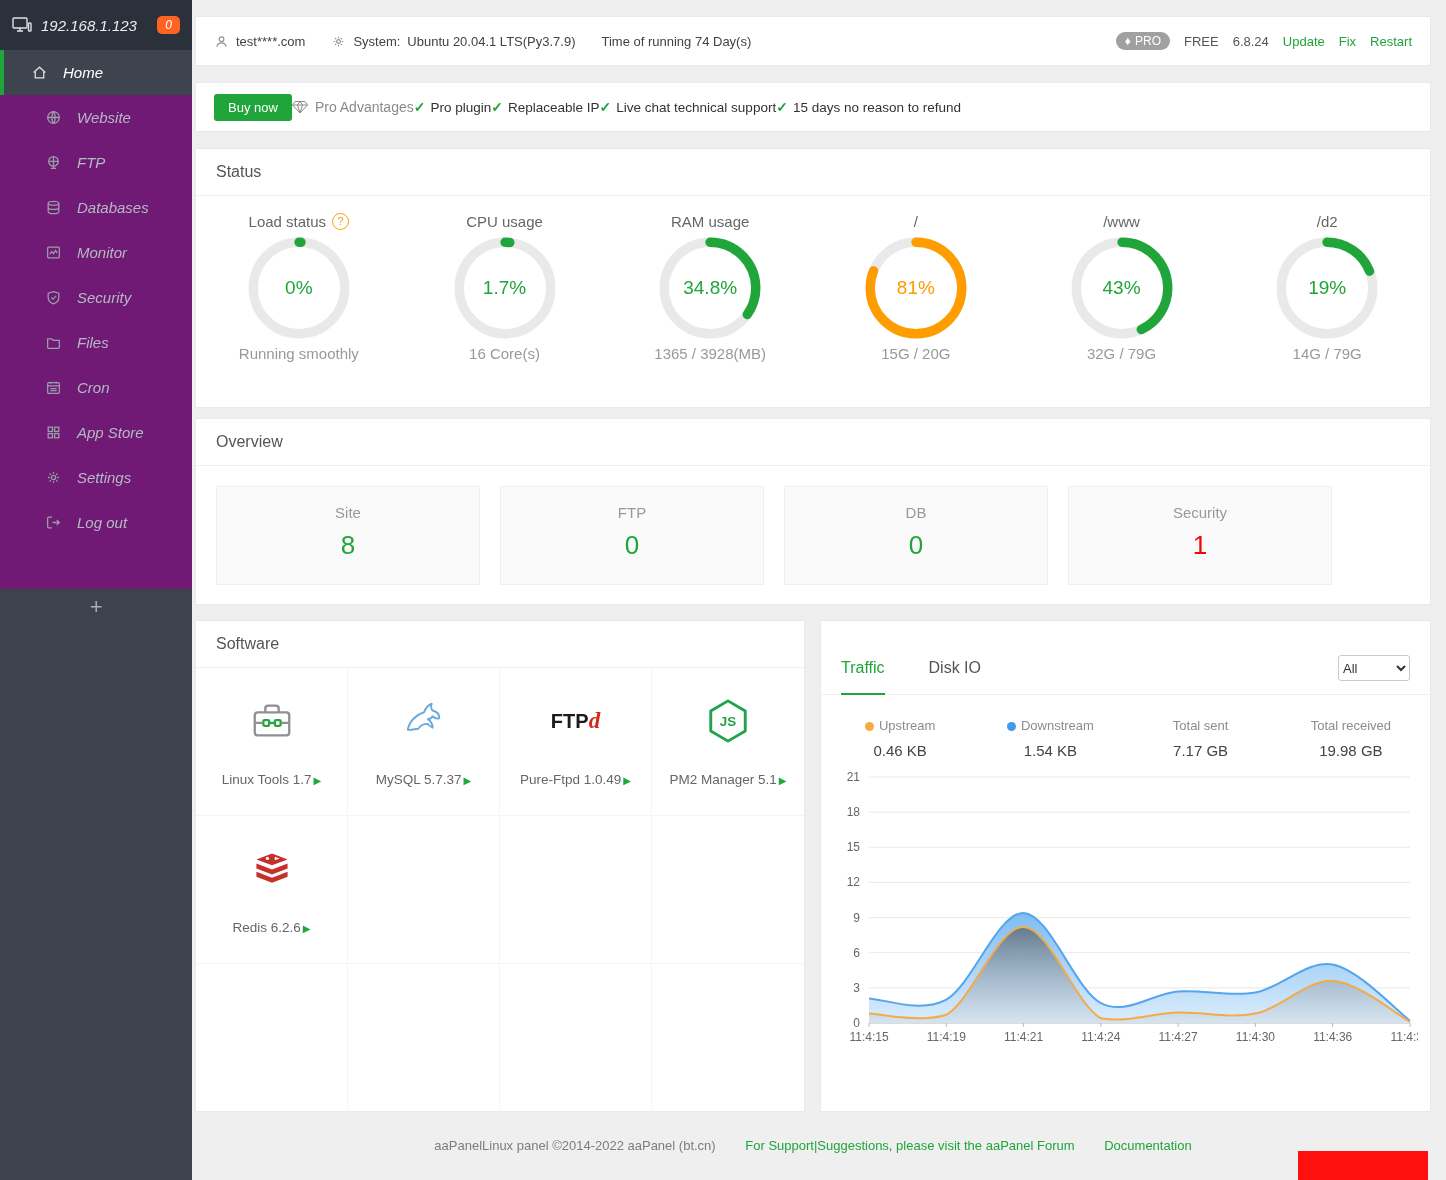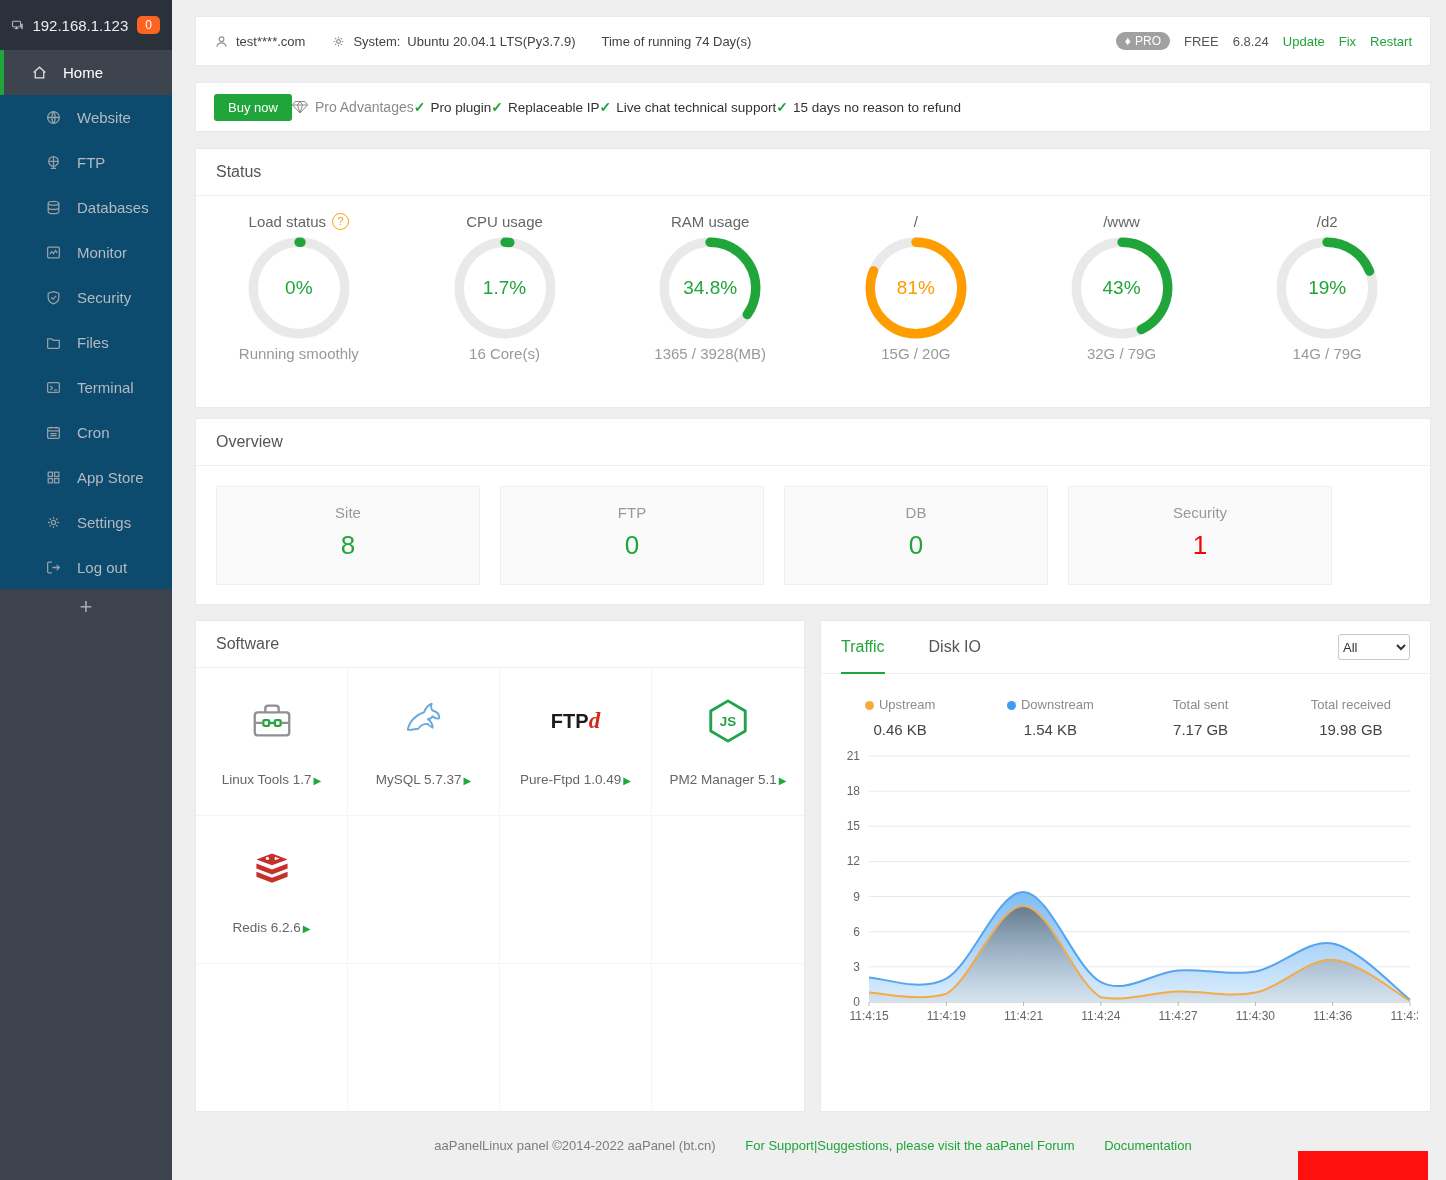--- a/index.html
+++ b/index.html
@@ -1,21 +1,21 @@
 <!DOCTYPE html>
 <html><head>
 <meta charset="utf-8">
 <style>
   *{box-sizing:border-box;margin:0;padding:0;}
   html,body{width:1446px;height:1180px;}
   body{font-family:"Liberation Sans",sans-serif;background:#efefef;position:relative;overflow:hidden;color:#333;}
   svg{font-family:"Liberation Sans",sans-serif;}
 
   
-  .sidebar{position:absolute;left:0;top:0;bottom:0;width:172px;background:#0c4a6e;}
+  .sidebar{position:absolute;left:0;top:0;bottom:0;width:192px;background:#701a75;font-style:italic;}
   .side-head{height:50px;background:#2a313b;display:flex;align-items:center;padding:0 12px;gap:9px;}
   .side-ip{color:#e9edf1;font-size:15px;}
   .side-badge{background:#ff6321;color:#fff;font-size:12px;border-radius:5px;padding:2px 8px;margin-left:auto;cursor:pointer;}
   .menu{position:absolute;top:50px;left:0;right:0;}
   .menu-item{height:45px;display:flex;align-items:center;padding-left:45px;gap:15px;color:#b3bac1;font-size:15px;cursor:pointer;}
   .menu-item svg{width:17px;height:17px;stroke:#979fa7;fill:none;stroke-width:1.2;flex:0 0 auto;}
   .menu-item.active{background:#3d444e;color:#fff;border-left:4px solid #20a53a;padding-left:27px;}
   .menu-item.active svg{stroke:#dde1e6;}
   .side-bottom{position:absolute;top:589px;bottom:0;left:0;right:0;background:#3c434d;text-align:center;}
   .expand-btn{display:inline-block;margin-top:7px;color:#a5abb2;font-size:22px;cursor:pointer;line-height:1;}
@@ -68,21 +68,21 @@
   .soft-cell{height:148px;border-right:1px solid #f5f5f5;border-bottom:1px solid #f5f5f5;display:flex;flex-direction:column;align-items:center;justify-content:center;gap:13px;cursor:pointer;}
   .soft-cell:nth-child(4n){border-right:none;}
   .soft-cell.last-row{border-bottom:none;}
   .soft-icon{height:48px;display:flex;align-items:center;}
   .soft-name{font-size:13.5px;color:#666;margin-top:14px;}
   .play{color:#21a73f;font-size:10px;margin-left:2px;}
   .ftpd-logo{font-size:20px;font-weight:bold;color:#1c1c1c;}
   .ftpd-logo .ftp-d{color:#d42a1e;font-style:italic;font-family:"Liberation Serif",serif;font-size:23px;}
 
   .traffic-card{flex:1;height:492px;}
-  .traf-head{height:53px;border-bottom:1px solid #f0f0f0;padding:0 20px;display:flex;align-items:center;}
+  .traf-head{height:53px;border-bottom:1px solid #f0f0f0;padding:0 20px;display:flex;align-items:center;margin-top:21px;}
   .tab{font-size:16px;height:53px;line-height:51px;margin-right:44px;cursor:pointer;color:#555;}
   .tab.active{color:#20a53a;border-bottom:2px solid #20a53a;}
   .range-select{margin-left:auto;width:72px;height:26px;font-size:13px;color:#333;border:1px solid #c9c9c9;border-radius:3px;background:#fff;font-family:inherit;}
   .legend{display:flex;padding:23px 4px 2px;}
   .leg-col{flex:1;text-align:center;}
   .leg-label{font-size:13px;color:#8c8c8c;}
   .dot{display:inline-block;width:9px;height:9px;border-radius:50%;margin-right:5px;vertical-align:-1px;}
   .leg-value{margin-top:9px;font-size:15px;color:#444;}
   .unit{font-size:13px;color:#666;margin:16px 0 0 24px;}
   #traffic-svg{display:block;margin:2px auto 0;}
@@ -146,27 +146,20 @@
           <path d="M8 2.5 13 4v4c0 3-2.2 5-5 6-2.8-1-5-3-5-6V4z"></path>
           <path d="M6 8l1.5 1.5L10.5 6.5"></path>
         </svg>
       <span>Security</span>
     </div>
     <div class="menu-item">
       <svg viewBox="0 0 16 16">
           <path d="M2.5 4.5h4l1.2 1.5h5.8v6.5a1 1 0 0 1-1 1h-9a1 1 0 0 1-1-1z"></path>
         </svg>
       <span>Files</span>
-    </div>
-    <div class="menu-item">
-      <svg viewBox="0 0 16 16">
-          <rect x="2.5" y="3.5" width="11" height="9" rx="1"></rect>
-          <path d="M5 6.5 7 8.5 5 10.5M8.5 10.5h3"></path>
-        </svg>
-      <span>Terminal</span>
     </div>
     <div class="menu-item">
       <svg viewBox="0 0 16 16">
           <rect x="2.5" y="3.5" width="11" height="10" rx="1"></rect>
           <path d="M2.5 6.5h11M5.5 2.5v2M10.5 2.5v2M5 9h6M5 11h6"></path>
         </svg>
       <span>Cron</span>
     </div>
     <div class="menu-item">
       <svg viewBox="0 0 16 16">

